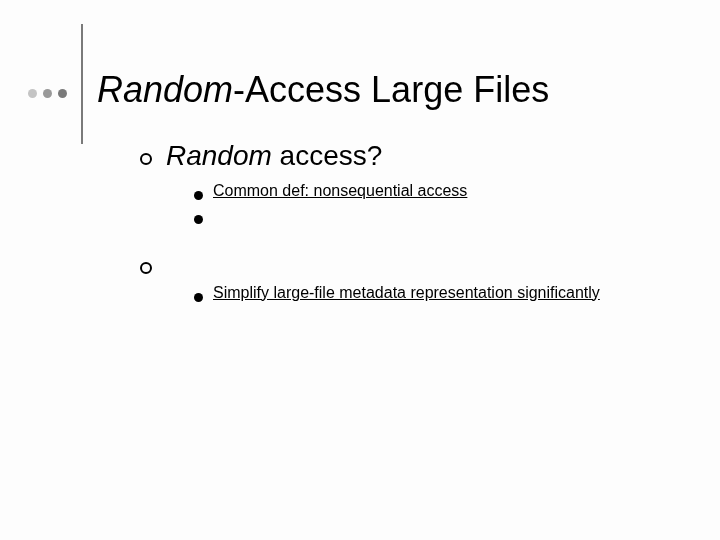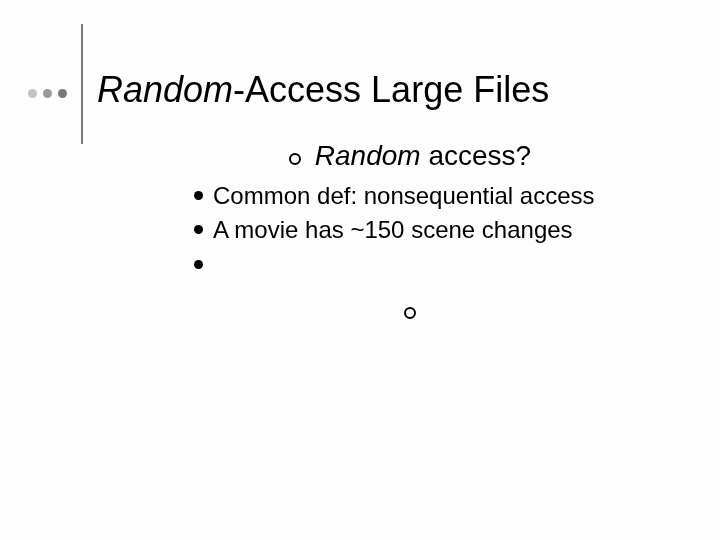--- a/index.html
+++ b/index.html
@@ -53,21 +53,20 @@
     position: absolute;
     left: 140px;
     top: 140px;
     right: 40px;
   }
   .lvl1 {
     display: flex;
     align-items: baseline;
     gap: 14px;
     margin-bottom: 8px;
-    justify-content: center;
   }
   .ring {
     width: 12px;
     height: 12px;
     border: 2px solid #000;
     border-radius: 50%;
     flex-shrink: 0;
     margin-top: 10px;
   }
   .lvl1-text {
@@ -86,22 +85,23 @@
   }
   .dotb {
     width: 9px;
     height: 9px;
     background: #000;
     border-radius: 50%;
     flex-shrink: 0;
     margin-top: 11px;
   }
   .lvl2-text {
-    font-size: 24px;
+    font-size: 16px;
     line-height: 1.35;
+    text-decoration: underline;
   }
 </style>
 </head>
 <body>
 
 <div class="slide">
 
   <div class="header-row">
     <div class="dots">
       <div class="dot light"></div>
@@ -122,26 +122,28 @@
         <span class="it">Random</span><span> access?</span>
       </div>
     </div>
     <div class="lvl2-group">
       <div class="lvl2">
         <div class="dotb"></div>
         <div class="lvl2-text">Common def:  nonsequential access</div>
       </div>
       <div class="lvl2">
         <div class="dotb"></div>
-        <div class="lvl2-text">A movie has ~150 scene changes</div>
-      </div>
-      <div class="lvl2">
-        <div class="dotb"></div>
       </div>
     </div>
 
     <div class="lvl1">
       <div class="ring"></div>
+    </div>
+    <div class="lvl2-group">
+      <div class="lvl2">
+        <div class="dotb"></div>
+        <div class="lvl2-text">Simplify large-file metadata representation significantly</div>
+      </div>
     </div>
 
   </div>
 
 </div>
 
 </body></html>

